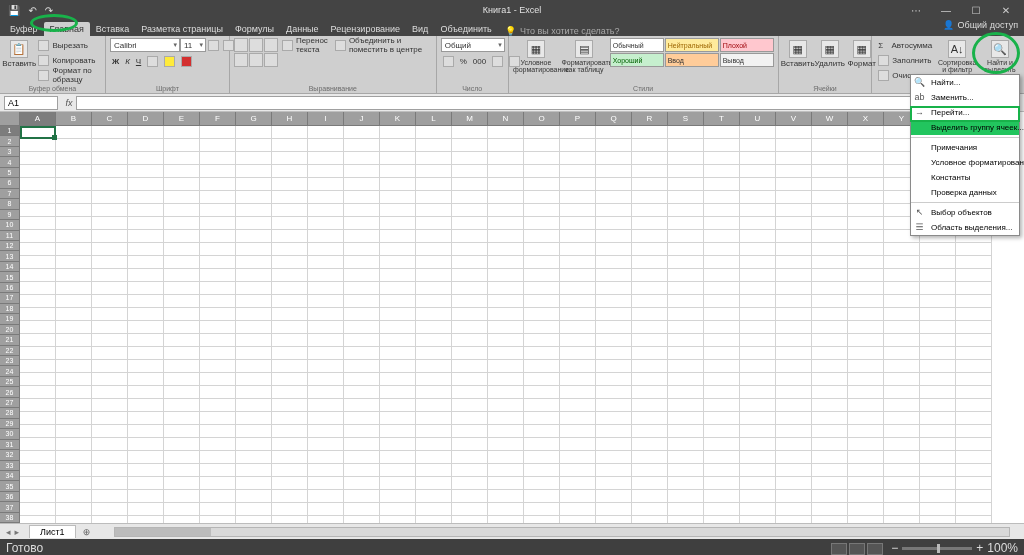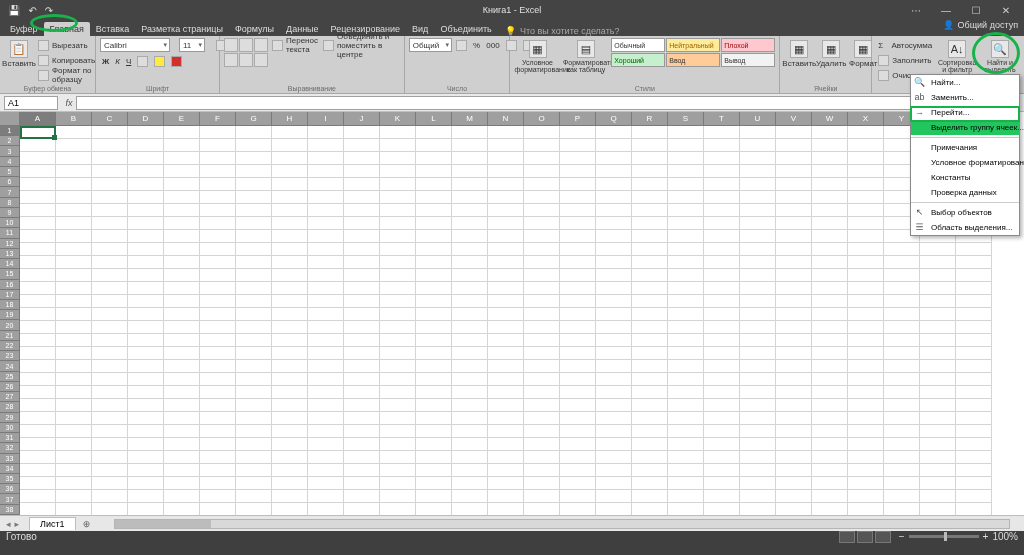--- a/index.html
+++ b/index.html
@@ -87,21 +87,21 @@
 
   
   .sheet-strip{height:16px;background:#e7e7e7;border-top:1px solid #bcbcbc;display:flex;align-items:center;font-size:9px}
   .sheet-nav{display:flex;gap:4px;padding:0 6px;color:#777}
   .sheet-tab{padding:1px 10px;background:#fff;border:1px solid #bcbcbc;border-bottom:none;margin-left:4px}
   .sheet-add{width:14px;text-align:center;color:#666;margin-left:4px}
   .hscroll{flex:1;margin:0 14px 0 20px;height:10px;background:#d9d9d9;border:1px solid #b5b5b5;position:relative}
   .hscroll .thumb{position:absolute;left:0;top:0;bottom:0;width:96px;background:#bcbcbc}
 
   
-  .statusbar{height:24px;background:var(--statusbar);color:#ddd;font-size:10px;display:flex;align-items:flex-start;padding:0 6px}
+  .statusbar{height:16px;background:var(--statusbar);color:#ddd;font-size:12px;display:flex;align-items:flex-end;padding:0 6px}
   .statusbar .spacer{flex:1}
   .view-btns{display:flex;gap:2px;margin-right:8px}
   .view-btns div{width:16px;height:12px;border:1px solid #777;background:#555}
   .zoom{display:flex;align-items:center;gap:4px}
   .zoom .track{width:70px;height:3px;background:#777;position:relative}
   .zoom .track::after{content:"";position:absolute;left:35px;top:-3px;width:3px;height:9px;background:#bbb}
 </style>
 </head>
 <body>
 
@@ -162,21 +162,21 @@
               <div class="ico-s"></div>
               <span>Формат по образцу</span>
             </div>
         </div>
       </div>
       <div class="group-label">Буфер обмена</div>
     </div>
 
     <div class="group" style="min-width:124px">
       <div class="group-body" style="flex-direction:column;gap:2px">
-        <div style="display:flex;gap:9px">
+        <div style="display:flex;gap:0">
           <div class="combo" style="width:70px">Calibri</div>
           <div class="combo" style="width:26px">11</div>
           <div class="small-btn">
               <div class="ico-s"></div>
             </div>
           <div class="small-btn">
               <div class="ico-s"></div>
             </div>
         </div>
         <div style="display:flex;gap:2px">
@@ -221,21 +221,21 @@
           <div class="small-btn">
               <div class="ico-s"></div>
               <span>Объединить и поместить в центре</span>
             </div>
         </div>
       </div>
       <div class="group-label">Выравнивание</div>
     </div>
 
     <div class="group" style="min-width:72px">
-      <div class="group-body" style="flex-direction:row;gap:2px">
+      <div class="group-body" style="flex-direction:column;gap:2px">
         <div class="combo" style="width:64px">Общий</div>
         <div style="display:flex;gap:2px">
           <div class="small-btn">
               <div class="ico-s"></div>
             </div>
           <div class="small-btn">%</div>
           <div class="small-btn">000</div>
           <div class="small-btn">
               <div class="ico-s"></div>
             </div>

